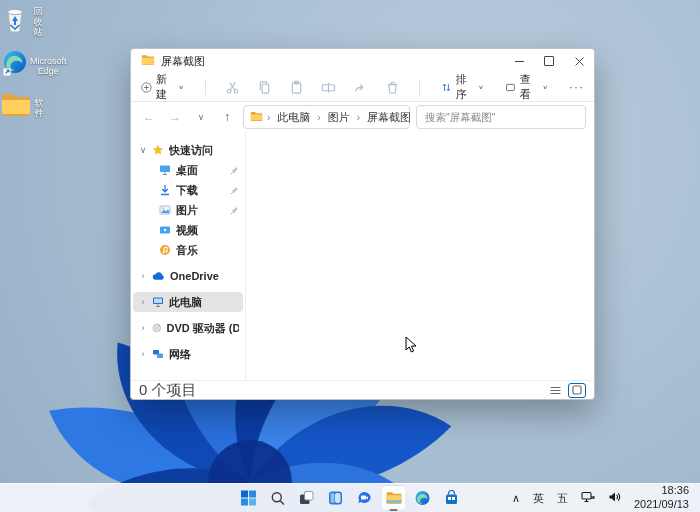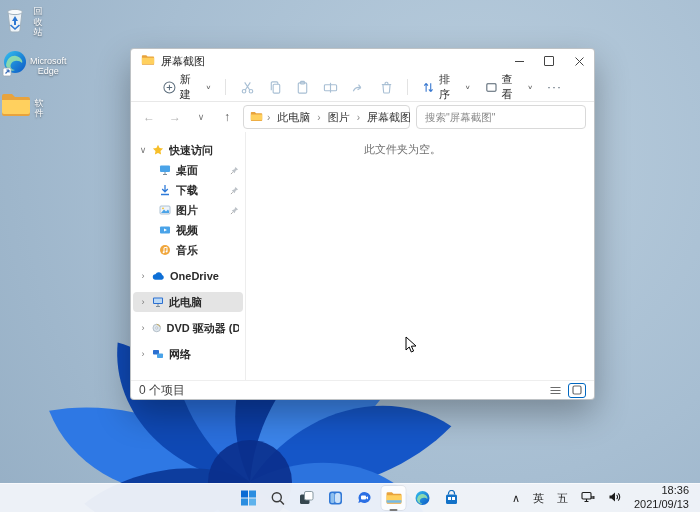--- a/index.html
+++ b/index.html
@@ -14,21 +14,21 @@
 
   
   .window{position:absolute;left:130px;top:48px;width:465px;height:352px;background:#fff;border:1px solid rgba(70,80,90,.35);border-radius:4px;box-shadow:0 14px 34px rgba(0,0,0,.3);z-index:3;display:flex;flex-direction:column;box-sizing:border-box;}
   .titlebar{height:24px;display:flex;align-items:center;padding-left:10px;flex:0 0 auto;}
   .titlebar .title{font-size:11px;color:#222;margin-left:6px;}
   .wincontrols{margin-left:auto;display:flex;height:100%;}
   .wbtn{width:30px;height:100%;display:flex;align-items:center;justify-content:center;color:#444;}
   .minbar{width:9px;height:1px;background:#444;display:block;}
   .maxbox{width:8px;height:8px;border:1px solid #444;border-radius:1px;display:block;}
 
-  .toolbar{height:28px;display:flex;align-items:center;gap:2px;padding:0 26px;border-bottom:1px solid #e8e8e8;flex:0 0 auto;}
+  .toolbar{height:28px;display:flex;align-items:center;gap:9px;padding:0 4px;border-bottom:1px solid #e8e8e8;flex:0 0 auto;}
   .tbtn{display:flex;align-items:center;gap:4px;padding:3px 6px;border-radius:4px;font-size:11px;color:#2b2b2b;}
   .ticon{width:26px;height:20px;display:flex;align-items:center;justify-content:center;border-radius:4px;}
   .tsep{width:1px;height:16px;background:#e3e3e3;margin:0 6px;}
   .chev{font-size:8px;color:#666;transform:scaleY(.7);}
   .more-dots{font-size:12px;color:#51606e;letter-spacing:1px;padding:0 6px;}
 
   .addressrow{height:30px;display:flex;align-items:center;gap:6px;padding:0 8px;flex:0 0 auto;}
   .navbtn{width:20px;height:20px;display:flex;align-items:center;justify-content:center;font-size:12px;color:#555;border-radius:4px;}
   .navbtn.disabled{color:#b0b0b0;}
   .navchev{font-size:9px;color:#777;}
@@ -46,21 +46,21 @@
   .srow.child{padding-left:26px;}
   .srow.selected{background:#e4e4e4;}
   .srow .slabel{overflow:hidden;text-overflow:clip;white-space:nowrap;font-weight:bold;}
   .schev{width:8px;flex:0 0 auto;display:flex;align-items:center;justify-content:center;font-size:9px;color:#777;}
   .pin{margin-left:auto;flex:0 0 auto;opacity:.65;}
   .sgap{height:6px;}
 
   .content{flex:1;position:relative;}
   .empty{position:absolute;top:10px;left:118px;font-size:11px;color:#707070;white-space:nowrap;}
 
-  .statusbar{height:18px;border-top:1px solid #eee;display:flex;align-items:center;padding:0 8px;font-size:12px;color:#444;flex:0 0 auto;}
+  .statusbar{height:18px;border-top:1px solid #eee;display:flex;align-items:center;padding:0 8px;font-size:15px;color:#444;flex:0 0 auto;}
   .viewtoggles{margin-left:auto;display:flex;gap:4px;align-items:center;}
   .vtog{width:16px;height:13px;display:flex;align-items:center;justify-content:center;border-radius:3px;border:1px solid transparent;}
   .vtog.selected{border-color:#0067c0;}
 
   
   .taskbar{position:absolute;left:0;bottom:0;width:700px;height:28px;background:rgba(240,244,249,.96);border-top:1px solid rgba(255,255,255,.6);z-index:5;}
   .tb-center{position:absolute;left:50%;top:0;transform:translateX(-50%);height:100%;display:flex;align-items:center;gap:5px;}
   .tbicon{width:24px;height:24px;display:flex;align-items:center;justify-content:center;border-radius:4px;position:relative;}
   .tbicon.active{background:rgba(255,255,255,.85);box-shadow:0 0 0 1px rgba(0,0,0,.06);}
   .tbicon.active::after{content:"";position:absolute;bottom:-1px;left:50%;transform:translateX(-50%);width:8px;height:2px;border-radius:2px;background:#7a7a7a;}
@@ -361,23 +361,20 @@
         <div class="srow">
           <span class="schev">›</span>
           <svg width="12" height="12" viewBox="0 0 12 12">
               <rect x="1" y="2" width="6" height="4.5" rx="0.8" fill="#2b6fd0"></rect>
               <rect x="5" y="5.5" width="6" height="4.5" rx="0.8" fill="#4aa3e8"></rect>
             </svg>
           <span class="slabel">网络</span>
         </div>
       </div>
 
-      <div class="content">
-        <div class="empty">此文件夹为空。</div>
-      </div>
     </div>
 
     <div class="statusbar">
       <span>0 个项目</span>
       <div class="viewtoggles">
         <div class="vtog">
           <svg width="11" height="9" viewBox="0 0 11 9" stroke="#6b6b6b" stroke-width="1.2">
               <path d="M0.5 1.5 h10 M0.5 4.5 h10 M0.5 7.5 h10"></path>
             </svg>
         </div>

